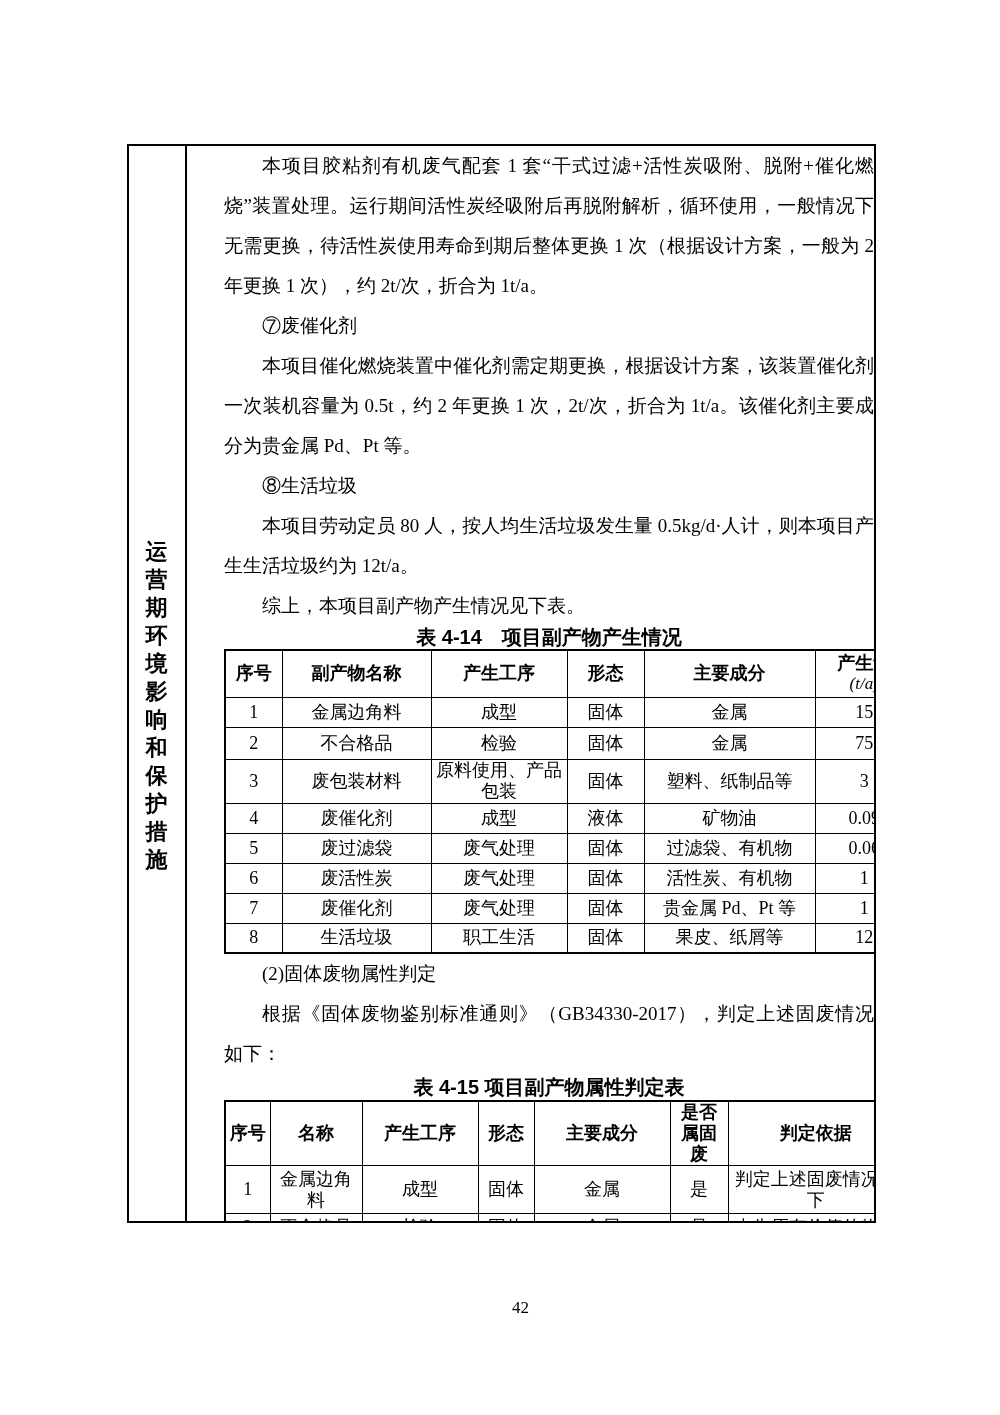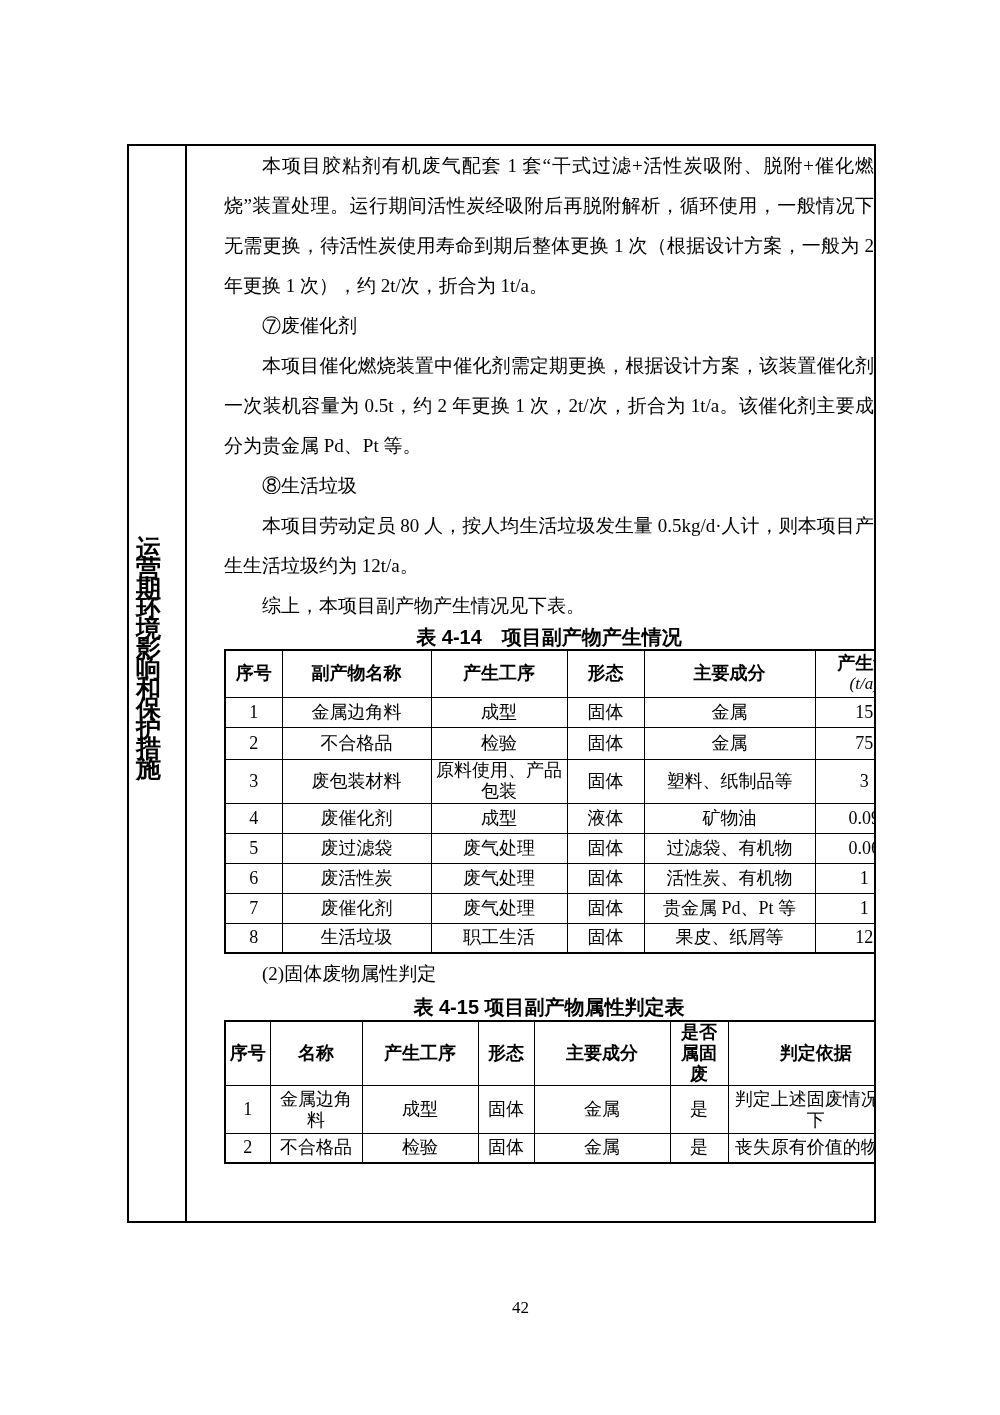--- a/index.html
+++ b/index.html
@@ -22,22 +22,23 @@
   .sidebar-cell {
     width:58px; flex:none;
     border-right:2px solid #000;
     box-sizing:border-box;
   }
   .sidebar-label {
     margin:392px auto 0 auto;
     width:42px;
     font-family:"Liberation Sans","DejaVu Sans",sans-serif;
     font-weight:600;
-    font-size:25px;
-    line-height:20px;
+    font-size:22px;
+    line-height:28px;
+    text-align:center;
     word-break:break-all;
     letter-spacing:1px;
   }
   .content-cell {
     flex:1;
     box-sizing:border-box;
     padding:0 0 0 7px;
     overflow:hidden;
     margin-left:30px;
   }
@@ -189,20 +190,21 @@
         <td>生活垃圾</td>
         <td>职工生活</td>
         <td>固体</td>
         <td>果皮、纸屑等</td>
         <td>12</td>
       </tr>
     </tbody>
       </table>
 
     <p class="body">(2)固体废物属性判定</p>
+    <p class="body">根据《固体废物鉴别标准通则》（GB34330-2017），判定上述固废情况如下：</p>
 
     <p class="tbl-title t2t">表 4-15 项目副产物属性判定表</p>
 
     <table class="t2">
       <tbody>
           <tr style="height:48px">
         <th style="width:45px">序号</th>
         <th style="width:92px">名称</th>
         <th style="width:116px">产生工序</th>
         <th style="width:56px">形态</th>

